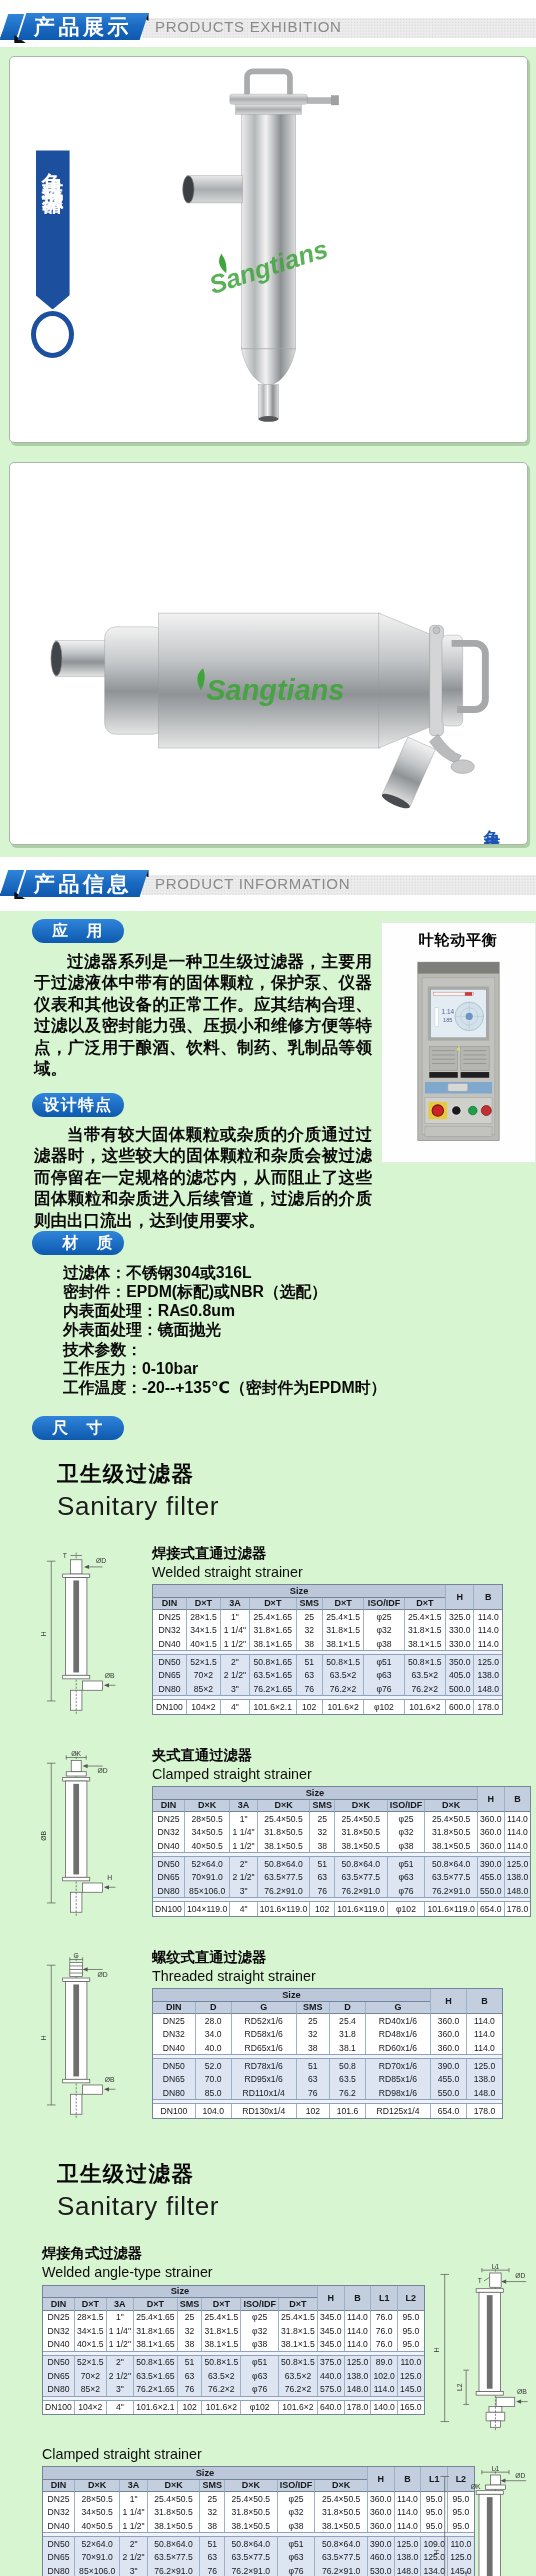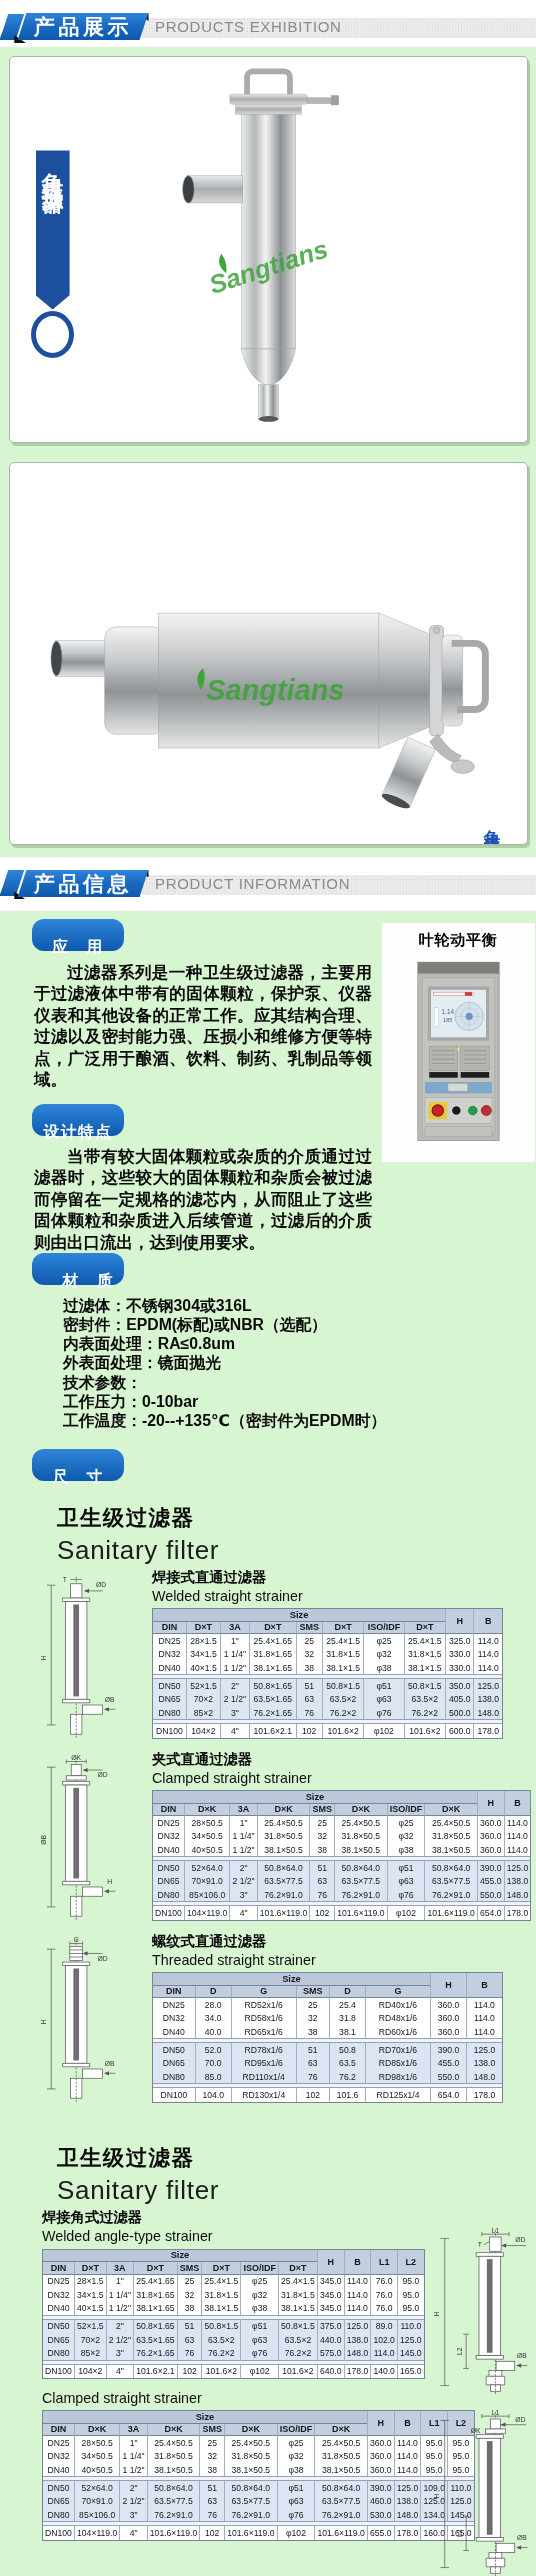--- a/index.html
+++ b/index.html
@@ -42,37 +42,37 @@
 
   .corner-label{position:absolute;right:24px;bottom:8.6px;writing-mode:vertical-rl;text-orientation:upright;
     color:#1a55b5;font-size:16.5px;font-weight:700;letter-spacing:3.6px;z-index:3;}
 
   .photo-svg{display:block;margin:0 auto;}
 
   
   .panel2{margin-top:14.3px;padding:8.6px 0 33px;}
   .pill{display:inline-block;margin-left:32px;min-width:92px;height:24px;line-height:24px;text-align:center;
     background:linear-gradient(180deg,#2f85da,#0d59ae);color:#fff;font-size:15.8px;font-weight:700;
-    border-radius:12px;letter-spacing:1.4px;padding:16px 10px;box-sizing:border-box;}
+    border-radius:12px;letter-spacing:1.4px;padding:0 10px;box-sizing:border-box;}
   .para{margin:7.2px 15.8px 0 34px;width:338px;font-size:16.5px;font-weight:700;line-height:21.5px;
     text-indent:2em;text-align:justify;color:#0b0b0b;}
   .info-row{position:relative;min-height:249px;}
   .balance-box{position:absolute;right:1.4px;top:2.9px;width:155px;height:241px;background:#fdfefd;
     border:0.7px solid #e2ece0;box-sizing:border-box;text-align:center;}
   .balance-box h3{margin:7.2px 0 2.9px;font-size:15px;font-weight:700;color:#000;letter-spacing:0.7px;}
   .mat-lines{margin:7.2px 0 0 63px;}
   .mat-lines div{font-size:15.8px;font-weight:700;line-height:19.3px;color:#0b0b0b;}
   .size-pill{margin-top:18.6px;}
 
   .sec-head{margin:18.6px 0 0 57px;}
   .sec-head .cn{font-size:21.5px;font-weight:700;letter-spacing:1.4px;color:#0a0a0a;}
   .sec-head .en{font-size:26px;color:#1c1c1c;margin-top:2.9px;letter-spacing:0.7px;}
 
   
-  .tblock{position:relative;margin-top:2px;min-height:180px;}
+  .tblock{position:relative;margin-top:22px;min-height:180px;}
   .tblock .tlabel-cn{font-size:14.3px;font-weight:700;color:#0a0a0a;}
   .tblock .tlabel-en{font-size:14.3px;color:#0f0f0f;margin:1.4px 0 4.3px;}
   .straight .tcontent{margin-left:152px;width:351px;}
   .straight .tdiag{position:absolute;left:37px;top:4.3px;}
   .angle .tcontent{margin-left:42px;width:362px;}
   .angle .tdiag{position:absolute;right:7.2px;top:18.6px;}
 
   table.spec{border-collapse:separate;border-spacing:0;width:100%;border:0.7px solid #74859b;background:#1d4ed8;
     font-size:8.6px;color:#15181c;table-layout:auto;}
   table.spec th,table.spec td{text-align:center;white-space:nowrap;padding:0.7px 2.1px;}

